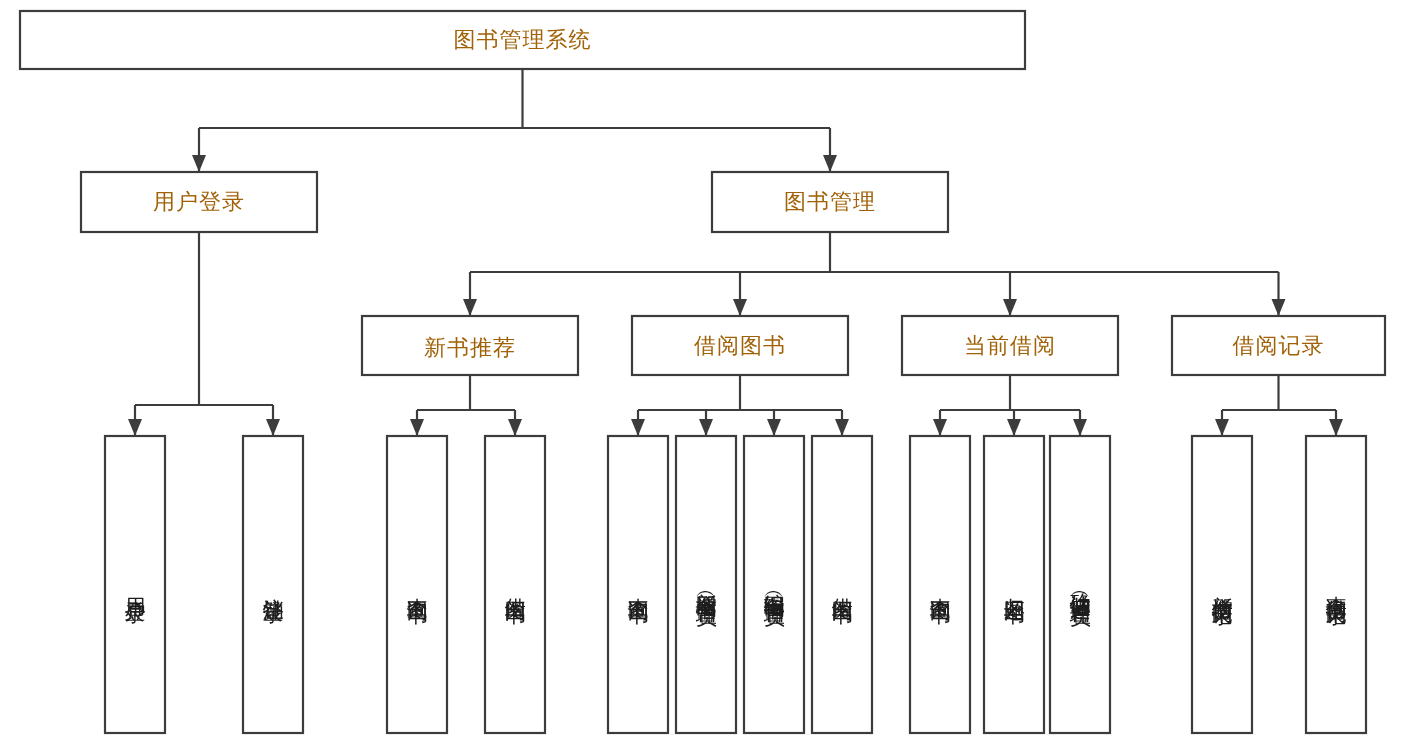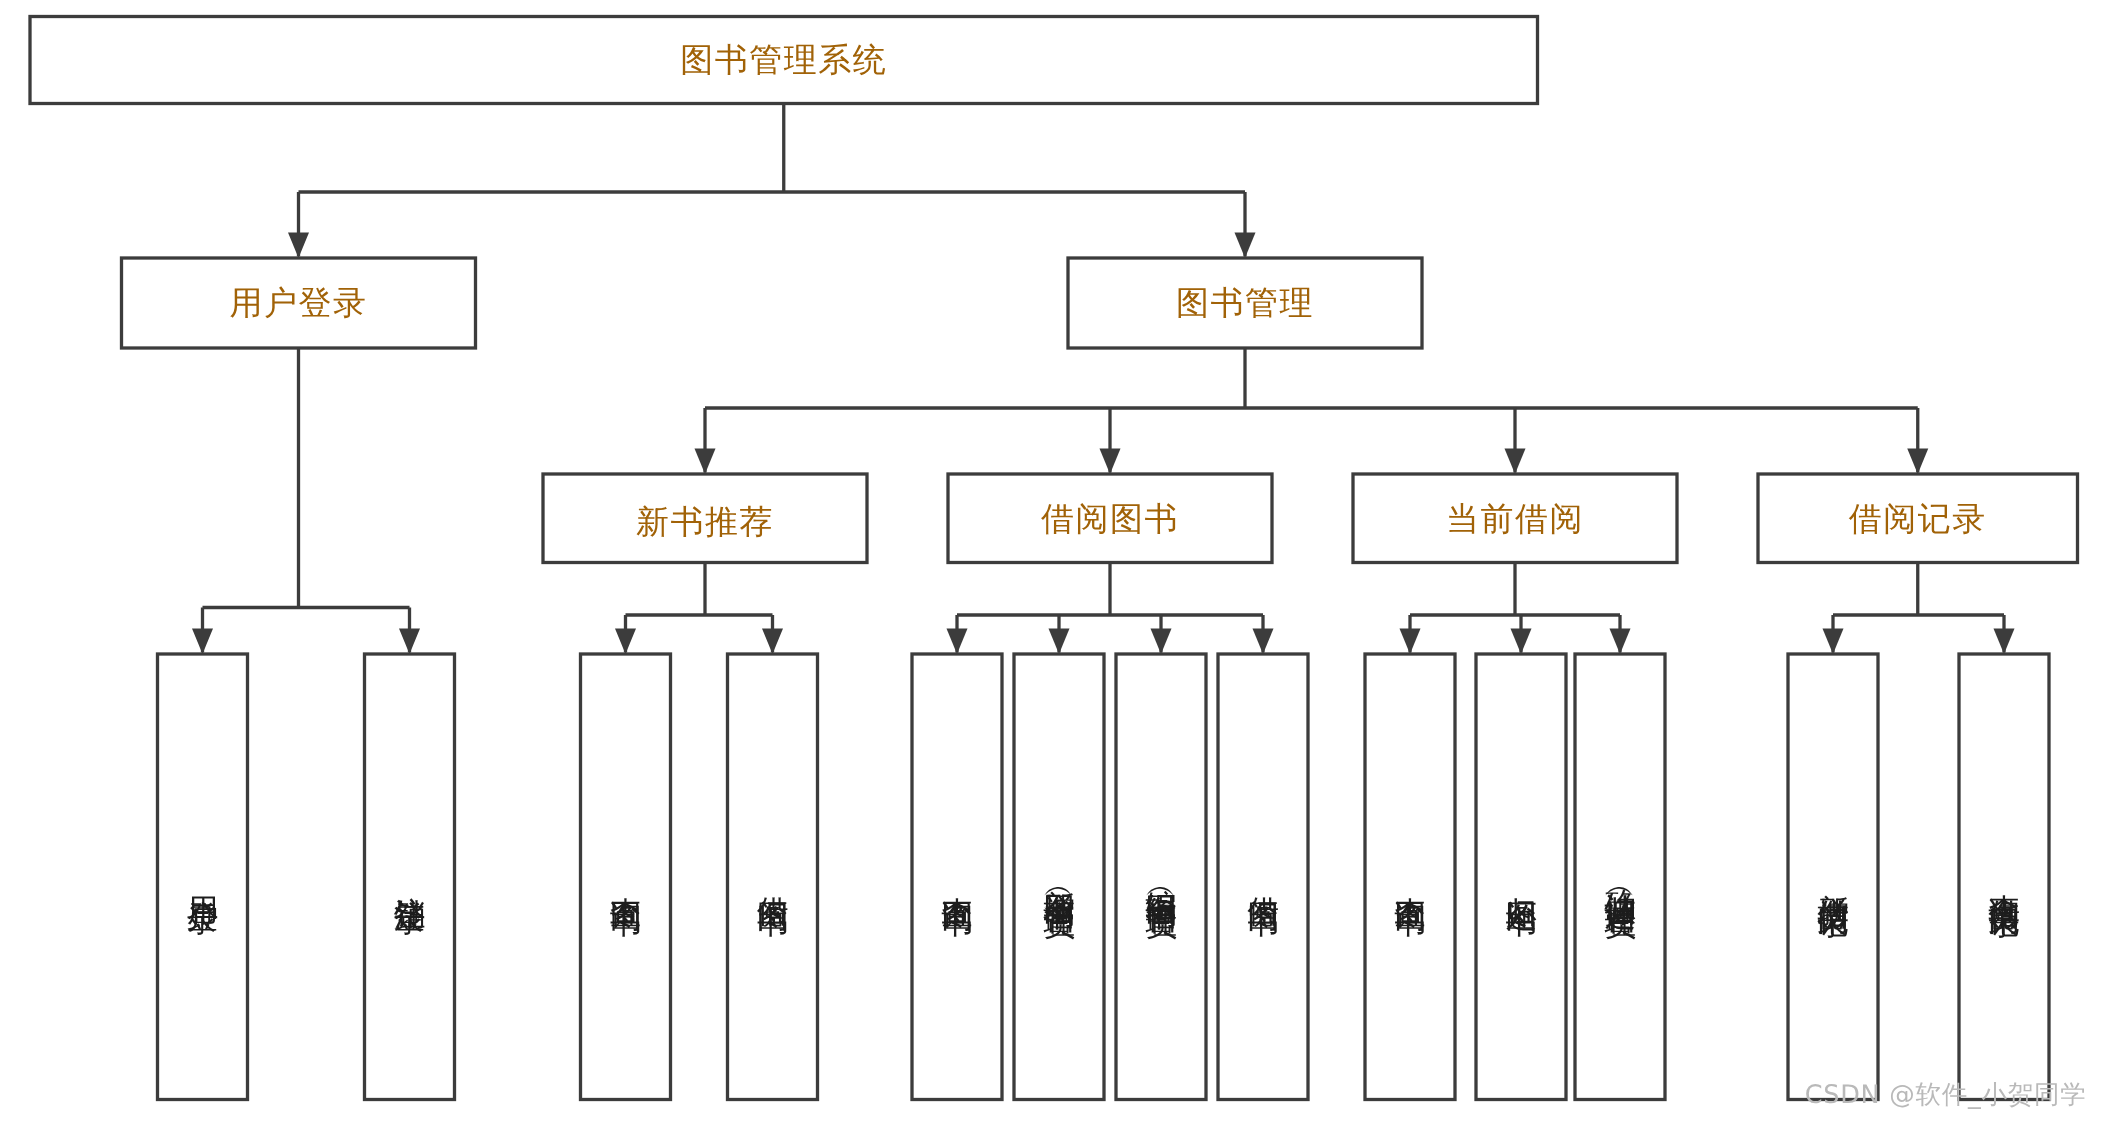--- a/index.html
+++ b/index.html
@@ -224,15 +224,14 @@
         <span class="vlabel-text">确认归还（管理员）</span>
       </div>
       <div class="vlabel-wrap" style="left: 1192px; top: 436px; width: 60px; height: 297px;">
         <span class="vlabel-text">新增借阅记录</span>
       </div>
       <div class="vlabel-wrap" style="left: 1306px; top: 436px; width: 60px; height: 297px;">
         <span class="vlabel-text">查询借阅记录</span>
       </div>
     </div>
 
-  <div id="watermark">CSDN @软件_小贺同学</div>
 
 </div>
 
 </body></html>

